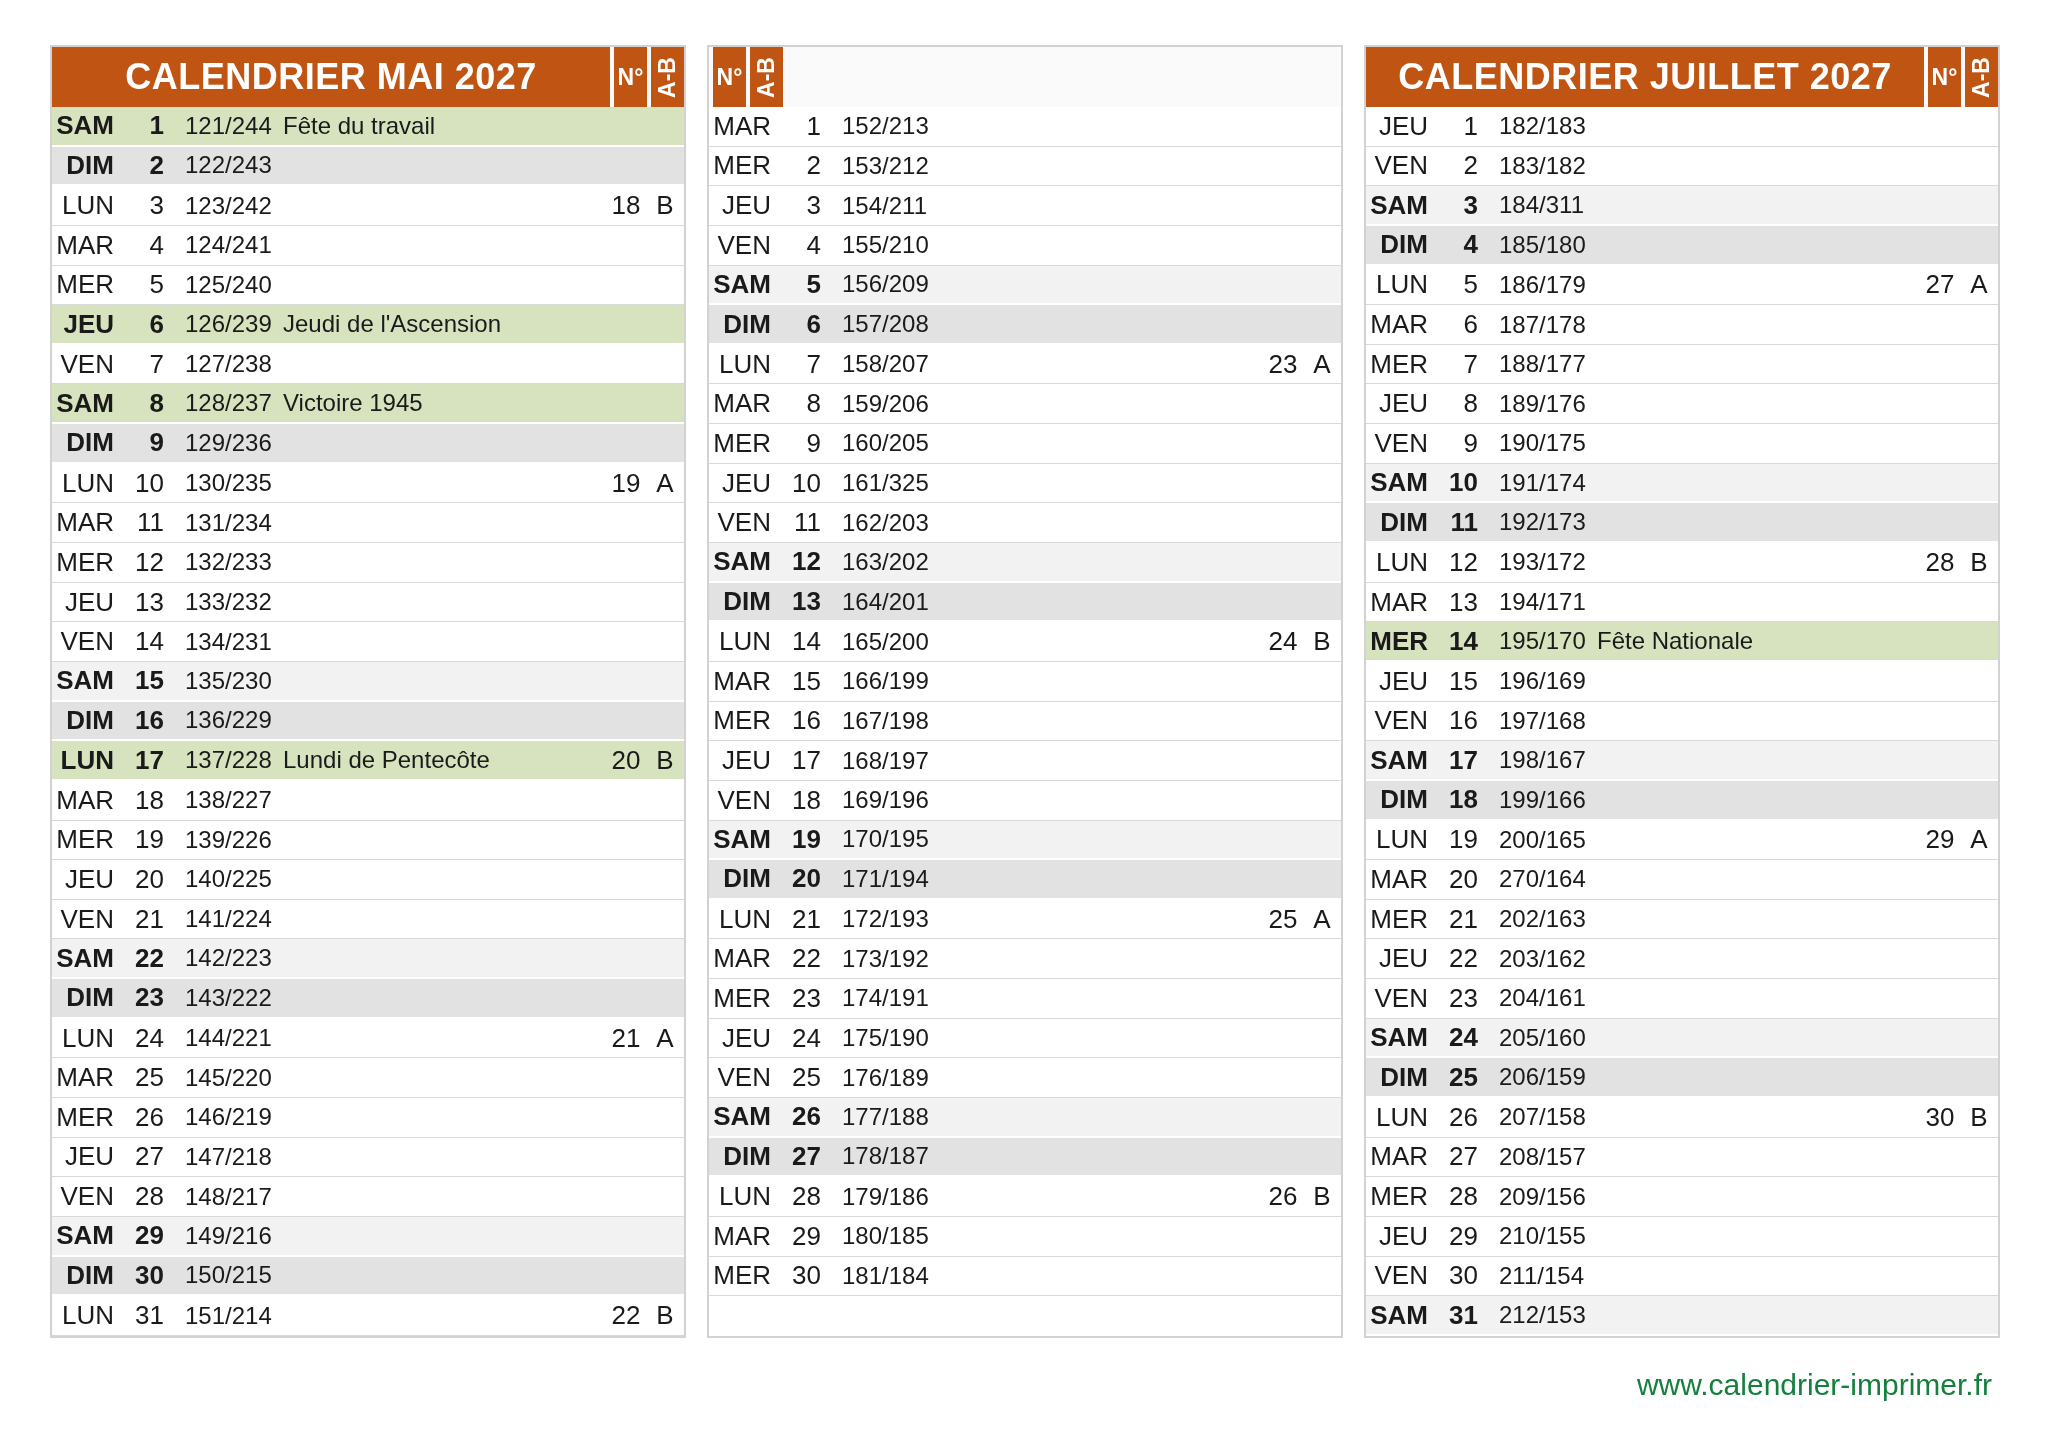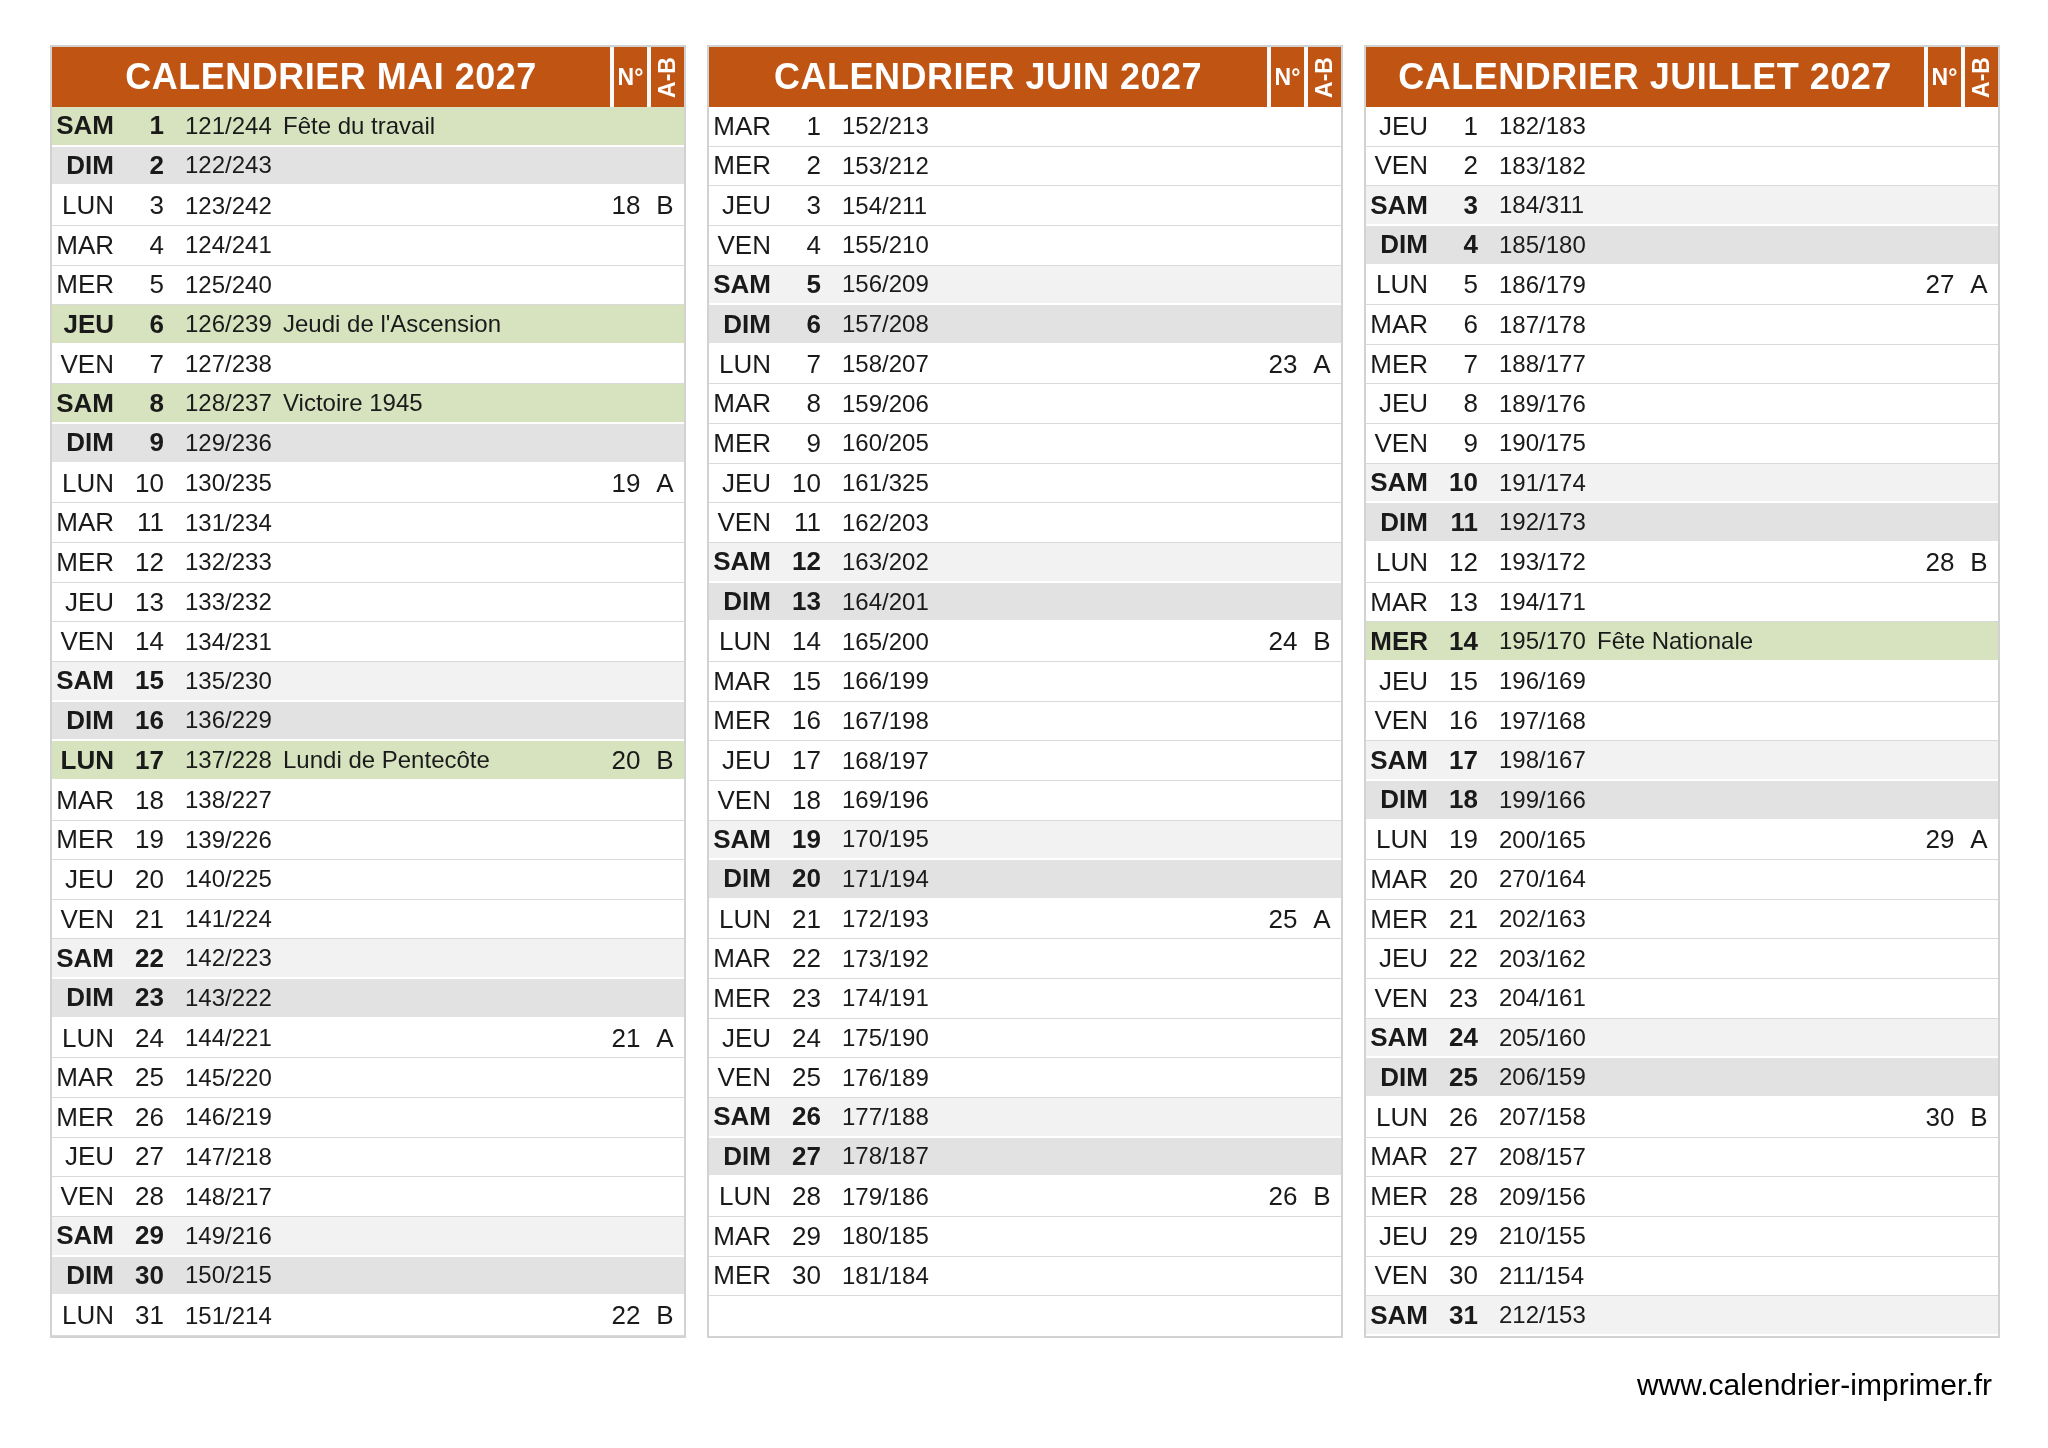--- a/index.html
+++ b/index.html
@@ -50,21 +50,21 @@
   .row-sun .c-day, .row-sun .c-num,
   .row-holiday .c-day, .row-holiday .c-num { font-weight: 700; }
   .c-day  { width: 62px; text-align: right; }
   .c-num  { width: 50px; text-align: right; }
   .c-yoy  { width: 97px; margin-left: 21px; text-align: left; font-size: 24px; }
   .c-hol  { flex: 1; text-align: left; font-size: 24px; padding-left: 1px; white-space: nowrap; overflow: hidden; }
   .c-week { width: 44px; text-align: center; font-size: 26px; }
   .c-ab   { width: 34px; text-align: center; font-size: 26px; margin-right: 2px; }
   .footer-link {
     position: absolute; top: 1368px; right: 56px;
-    font-size: 30px; color: #000000; text-decoration: none;
+    font-size: 30px; color: #15803d; text-decoration: none;
   }
 </style>
 </head>
 <body>
 
 <div class="calendars">
 
   <div class="calendar">
     <div class="cal-header">
       <div class="cal-title">CALENDRIER MAI 2027</div>
@@ -322,21 +322,20 @@
     <div class="c-yoy">151/214</div>
     <div class="c-hol"></div>
     <div class="c-week">22</div>
     <div class="c-ab">B</div>
   </div>
       </div>
   </div>
 
   <div class="calendar">
     <div class="cal-header">
-      <div class="cal-title">CALENDRIER JUIN 2027</div>
       <div class="hdiv"></div>
       <div class="col-week">N°</div>
       <div class="hdiv"></div>
       <div class="col-ab">
           <span>A-B</span>
         </div>
     </div>
     <div class="cal-body">
         <div class="row row-plain">
     <div class="c-day">MAR</div>

